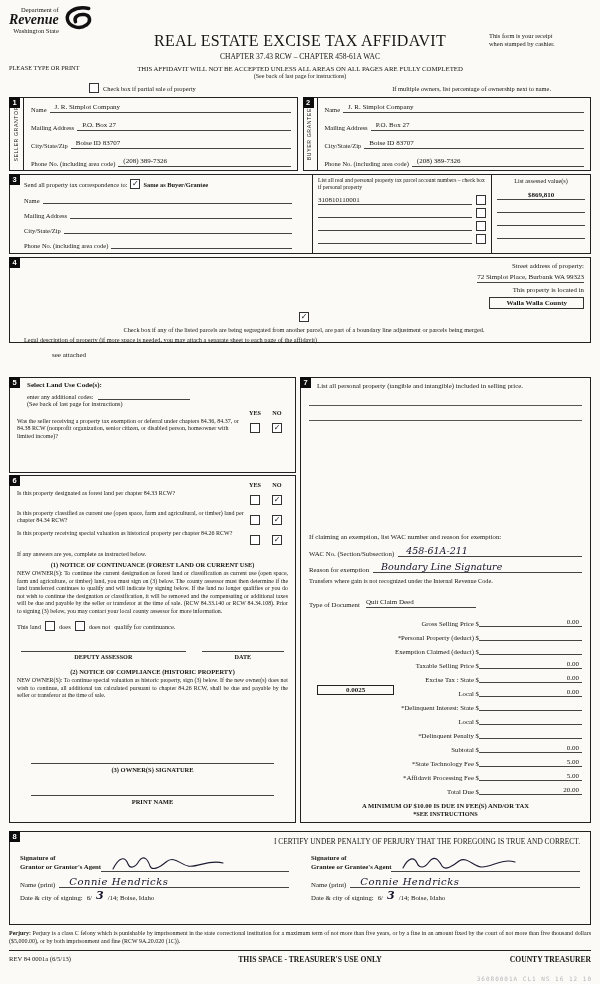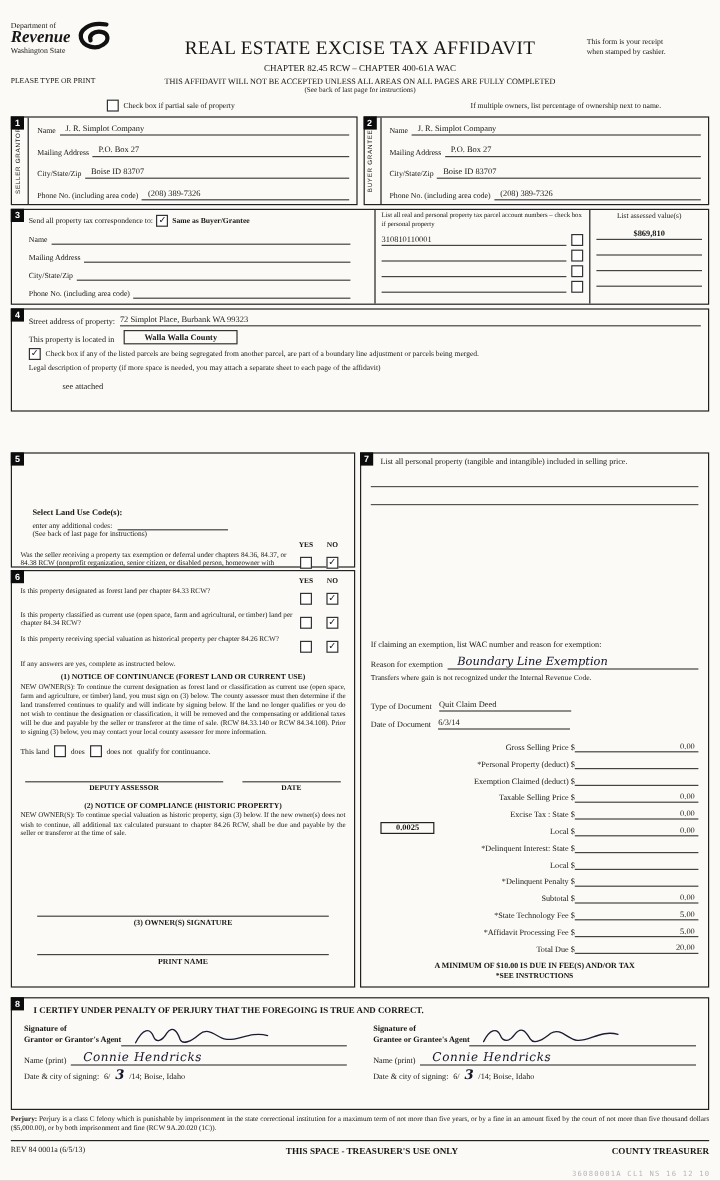--- a/index.html
+++ b/index.html
@@ -11,21 +11,21 @@
   .box{border:1px solid #222;position:relative;background:#fbfaf6;box-sizing:border-box;}
   .secnum{position:absolute;top:-1px;left:-1px;width:11px;height:11px;background:#0c0c0c;color:#fff;
           font:bold 7.5px "Liberation Sans",sans-serif;display:flex;align-items:center;justify-content:center;z-index:2;}
   .cb{display:inline-block;width:8px;height:8px;border:1px solid #333;background:#fff;font-size:8px;
       line-height:8px;text-align:center;vertical-align:-1px;flex:none;overflow:hidden;}
   .fline{flex:1;border-bottom:1px solid #444;min-height:9px;}
   .typed{font-size:7px;}
   .hand{font-family:"DejaVu Serif",serif;font-style:italic;color:#14142a;}
   
   .hdr{position:relative;height:88px;}
-  .logo{position:absolute;left:0;top:12px;display:flex;gap:2px;}
+  .logo{position:absolute;left:0;top:0;display:flex;gap:2px;text-align:right;}
   .lt1{font-size:6.5px;}
   .lt2{font-size:14px;font-weight:bold;font-style:italic;line-height:1;}
   .lt3{font-size:6.5px;}
   .swoosh{margin-top:-2px;}
   .hdr-center{text-align:center;padding-top:26px;}
   .title{font-size:16px;letter-spacing:.3px;}
   .chapters{font-size:7.5px;margin-top:2px;}
   .receipt{position:absolute;right:0;top:26px;font-size:6.4px;width:102px;line-height:1.3;}
   .pleasetype{position:absolute;left:0;top:58px;font-size:6.3px;}
   .warning{font-size:6.8px;margin-top:4px;}
@@ -46,30 +46,30 @@
   .s3c1{width:268px;padding:4px 4px 4px 14px;display:flex;flex-direction:column;justify-content:space-between;}
   .s3row1{display:flex;align-items:center;gap:3px;font-size:6.4px;}
   .s3c2{width:168px;border-left:1px solid #222;padding:2px 5px;margin-left:16px;}
   .s3c3{flex:1;border-left:1px solid #222;padding:2px 5px;}
   .colhead{font-size:5.6px;line-height:1.2;margin-bottom:2px;}
   .colhead3{font-size:6.2px;text-align:center;margin-bottom:3px;}
   .prow{display:flex;align-items:flex-end;gap:4px;height:13px;}
   .pline{flex:1;border-bottom:1px solid #444;font-size:7px;}
   
   .sec4{margin-top:3px;padding:4px 6px 4px 14px;height:86px;display:flex;flex-direction:column;gap:3px;font-size:6.8px;}
-  .row{display:flex;align-items:flex-end;gap:4px;}
+  .row{display:flex;align-items:flex-end;gap:4px;flex-direction:column;}
   .countybox{border:1px solid #333;padding:1px 16px;font-size:7px;font-weight:bold;margin-left:4px;}
   .seg{align-items:center;font-size:6.3px;}
   .legal{font-size:6.3px;}
   .attach{margin:5px 0 16px 28px;}
   
   .midgrid{display:flex;gap:4px;margin-top:34px;height:446px;}
   .leftcol{width:287px;display:flex;flex-direction:column;gap:2px;}
   .sec5{height:96px;padding:3px 7px;}
-  .sec5 .head{display:flex;gap:6px;padding-left:10px;font-size:7px;margin-top:42px;}
+  .sec5 .head{display:flex;gap:6px;padding-left:10px;font-size:7px;}
   .codebox{border:1px solid #222;width:152px;height:13px;margin:3px 0 2px 10px;display:flex;
            align-items:center;gap:14px;padding:0 4px;font-size:5.4px;}
   .codebox .hand{font-size:9px;font-weight:bold;}
   .addl{display:flex;gap:4px;font-size:6.2px;padding-left:10px;align-items:flex-end;margin-top:1px;}
   .addl .fline{max-width:92px;}
   .seeback5{font-size:6.2px;padding-left:10px;}
   .ynrow{display:flex;justify-content:flex-end;font-size:6.2px;font-weight:bold;margin-top:2px;}
   .ynrow span{width:22px;text-align:center;}
   .qrow{display:flex;align-items:flex-start;margin-top:2px;}
   .qtext{flex:1;font-size:6px;line-height:1.22;}
@@ -95,26 +95,26 @@
   .g1{flex:1;}
   .wrow{display:flex;align-items:flex-end;gap:4px;margin-bottom:4px;}
   .wrow .hand{font-size:9.5px;padding-left:8px;}
   .tnote{font-size:6.3px;margin-bottom:2px;}
   .drow{display:flex;align-items:flex-end;gap:6px;margin-bottom:5px;}
   .drow .fline{flex:0 0 110px;}
   .mrow{display:flex;align-items:flex-end;height:14px;position:relative;}
   .mlabel{width:170px;text-align:right;font-size:6.8px;}
   .mline{flex:1;border-bottom:1px solid #444;text-align:right;font-size:7px;}
   .mval{padding-right:3px;}
-  .ratebox{position:absolute;left:8px;bottom:2px;border:1px solid #222;padding:0 12px;font-size:7px;font-weight:bold;background:#fbfaf6;}
+  .ratebox{position:absolute;left:8px;bottom:2px;border:1px solid #222;padding:0 28px;font-size:7px;font-weight:bold;background:#fbfaf6;}
   .minnote{text-align:center;font-weight:bold;font-size:6.6px;margin-top:7px;}
   .seeinstr{text-align:center;font-weight:bold;font-size:6.3px;margin-top:1px;}
   
   .sec8{margin-top:8px;padding:3px 10px 6px;height:94px;}
-  .certify{text-align:left;font-weight:bold;font-size:7.4px;margin:2px 0 5px;padding-left:8px;}
+  .certify{text-align:right;font-weight:normal;font-size:7.4px;margin:2px 0 5px;padding-left:8px;}
   .sig2col{display:flex;gap:22px;}
   .sigcol{flex:1;}
   .sigrow1{display:flex;align-items:flex-end;}
   .siglabels{font-size:6.8px;font-weight:bold;line-height:1.3;white-space:nowrap;}
   .svgline{flex:1;border-bottom:1px solid #444;position:relative;height:20px;}
   .svgline svg{position:absolute;left:8px;bottom:-3px;}
   .namerow,.daterow{display:flex;align-items:flex-end;gap:4px;font-size:6.8px;margin-top:4px;}
   .namerow .hand{font-size:10px;padding-left:10px;letter-spacing:.5px;}
   .dpart{font-size:6.8px;}
   .daterow .hand{font-size:11px;font-weight:bold;line-height:.8;}
@@ -143,21 +143,21 @@
         <path d="M31 5 C14 2 5 11 7 18 C9 26 21 29 28 24 C34 20 33 13 26 12 C19 11 14 15 16 20" stroke="#111" stroke-width="4" fill="none" stroke-linecap="round"></path>
       </svg>
     </div>
     <div class="receipt">
       <div>This form is your receipt</div>
       <div>when stamped by cashier.</div>
     </div>
     <div class="pleasetype">PLEASE TYPE OR PRINT</div>
     <div class="hdr-center">
       <div class="title">REAL ESTATE EXCISE TAX AFFIDAVIT</div>
-      <div class="chapters">CHAPTER 82.45 RCW – CHAPTER 400-61A WAC</div>
+      <div class="chapters">CHAPTER 37.43 RCW – CHAPTER 458-61A WAC</div>
       <div class="warning">THIS AFFIDAVIT WILL NOT BE ACCEPTED UNLESS ALL AREAS ON ALL PAGES ARE FULLY COMPLETED</div>
       <div class="seeback center">(See back of last page for instructions)</div>
     </div>
     <div class="partialrow">
       <span class="cb"></span>
       <span>Check box if partial sale of property</span>
       <span class="mo">If multiple owners, list percentage of ownership next to name.</span>
     </div>
   </header>
 
@@ -376,32 +376,32 @@
     <div class="box sec7">
       <div class="secnum">7</div>
       <div class="s7head">
         <span>List all  personal property (tangible and intangible) included in selling price.</span>
       </div>
       <div class="blank"></div>
       <div class="blank"></div>
       <div class="g1"></div>
       <div style="margin-bottom:5px;">If claiming an exemption, list WAC number and reason for exemption:</div>
       <div class="wrow">
+        <span>WAC No. (Section/Subsection)</span>
+        <span class="fline"><span class="hand">458-61A-211</span></span>
+      </div>
+      <div class="wrow">
         <span>Reason for exemption</span>
-        <span class="fline"><span class="hand">Boundary Line Exemption</span></span>
+        <span class="fline"><span class="hand">Boundary Line Signature</span></span>
       </div>
       <div class="tnote">Transfers where gain is not recognized under the Internal Revenue Code.</div>
       <div style="height:12px;"></div>
       <div class="drow">
         <span>Type of Document</span>
         <span class="fline"><span class="typed">Quit Claim Deed</span></span>
-      </div>
-      <div class="drow">
-        <span>Date of Document</span>
-        <span class="fline"><span class="typed">6/3/14</span></span>
       </div>
 
       <div class="mrow">
         <span class="mlabel">Gross Selling Price $</span>
         <span class="mline"><span class="mval">0.00</span></span>
       </div>
       <div class="mrow">
         <span class="mlabel">*Personal Property (deduct) $</span>
         <span class="mline"><span class="mval"></span></span>
       </div>

